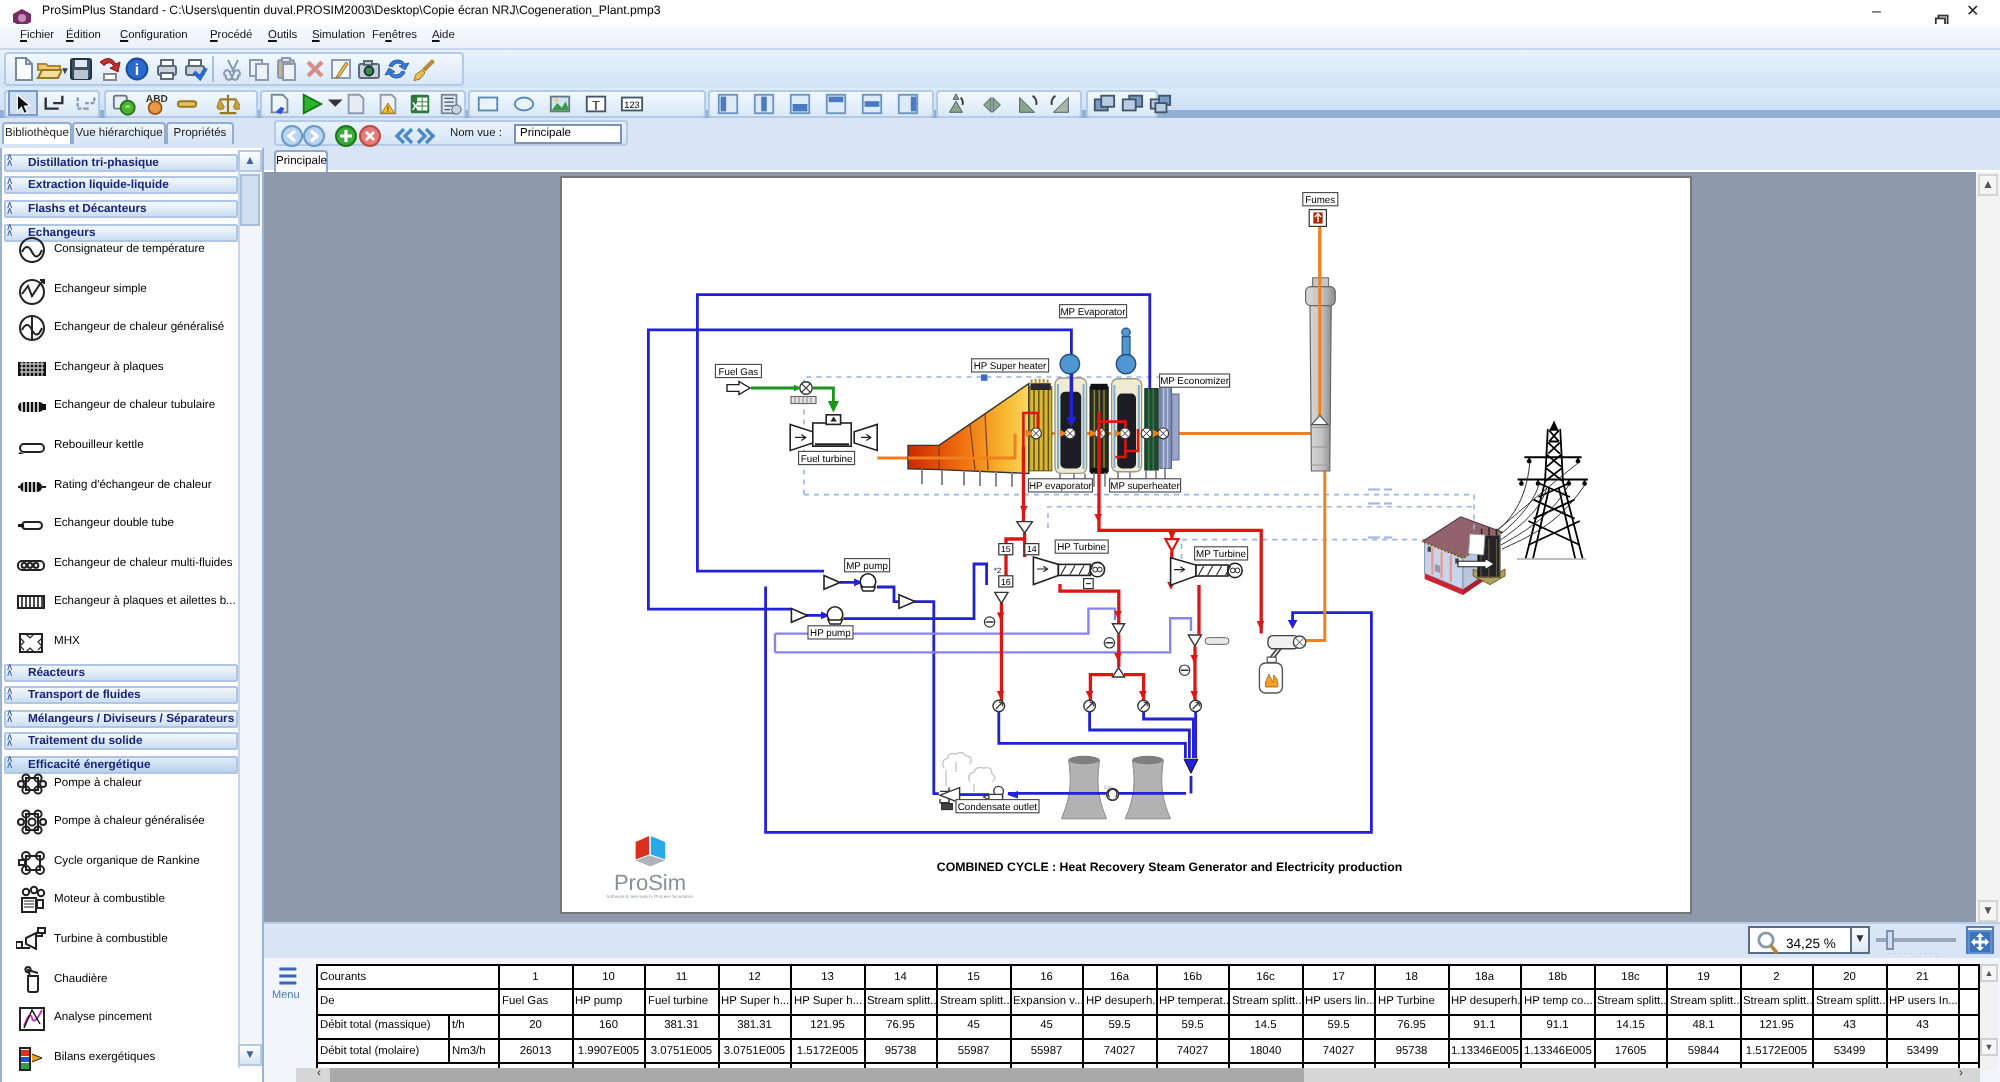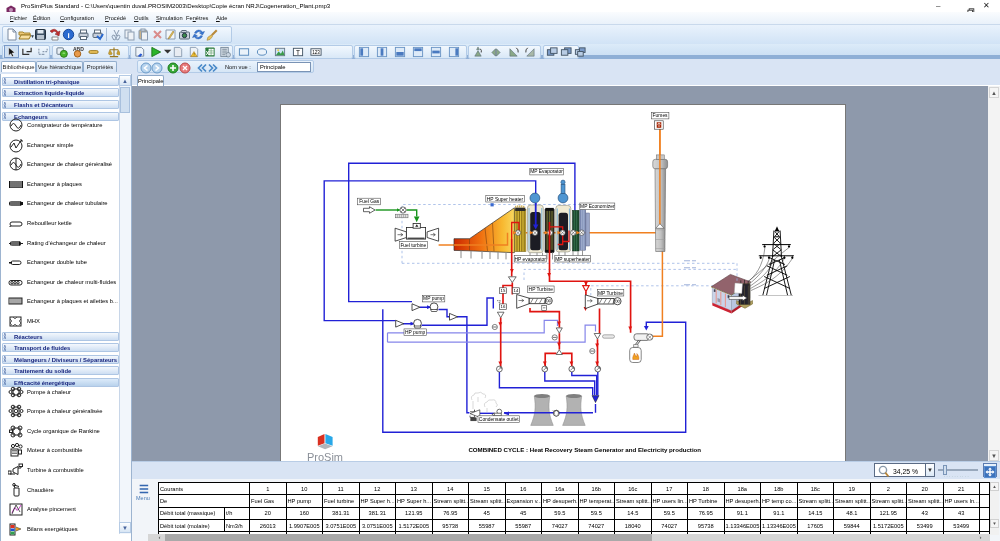--- a/index.html
+++ b/index.html
@@ -33,21 +33,21 @@
 .hdr{position:absolute;left:2px;width:117px;height:9px;background:linear-gradient(#f4f8fd,#cddef2);border:1px solid #aec6e4;border-radius:1px;color:#16247d;font-size:5.9px;font-weight:bold;line-height:8px;padding-left:11px;white-space:nowrap;overflow:hidden;}
 .hdrsel{background:linear-gradient(#dcebfa,#b9d2ec);}
 .chev{position:absolute;left:3px;top:1px;font-size:5px;color:#3a5a9a;line-height:3px;letter-spacing:-1px;}
 .titem{position:absolute;left:8px;width:118px;height:18px;font-size:5.8px;color:#000;}
 .titem .lbl{position:absolute;left:19px;top:5px;white-space:nowrap;}
 .titem svg{position:absolute;left:0;top:0;width:17px;height:17px;}
 #lscroll{left:119px;top:75px;width:12px;height:459px;background:#f2f6fb;border-left:1px solid #c8d6e8;}
 .sarr{position:absolute;left:119px;width:12px;height:11px;background:linear-gradient(#fdfeff,#d7e5f4);border:1px solid #b5cbe5;color:#47639b;font-size:6px;text-align:center;line-height:10px;}
 
 #canvas{left:132px;top:86px;width:856px;height:375px;background:#8e99ab;overflow:hidden;}
-#page{position:absolute;left:148px;top:2px;width:566px;height:369px;background:#fff;border:1px solid #777;margin-top:16px;}
+#page{position:absolute;left:148px;top:2px;width:566px;height:369px;background:#fff;border:1px solid #777;}
 #vscroll{left:988px;top:86px;width:12px;height:375px;background:#f3f3f3;}
 .vsb{position:absolute;left:989px;width:10px;height:11px;background:#f5f5f5;border:1px solid #d5d5d5;color:#555;font-size:6px;text-align:center;line-height:10px;}
 
 #zoomrow{left:132px;top:461px;width:868px;height:18px;background:#d9e4f4;border-top:1px solid #b9cde6;}
 #zbox{left:874px;top:463px;width:52px;height:14px;background:#fff;border:1px solid #5a6b85;}
 #zdrop{left:926px;top:463px;width:9px;height:14px;background:linear-gradient(#fdfeff,#dce9f6);border:1px solid #5a6b85;border-left:none;font-size:6px;text-align:center;line-height:13px;color:#333;}
 #zslider{left:938px;top:469px;width:40px;height:2px;background:#fff;border:1px solid #98a8bc;}
 #zthumb{left:943px;top:465px;width:4px;height:10px;background:#cfdded;border:1px solid #7a95b8;}
 #zfit{left:983px;top:463px;width:14px;height:14px;background:linear-gradient(#eaf3fc,#bcd5ee);border:1px solid #5a7bb0;}
 

